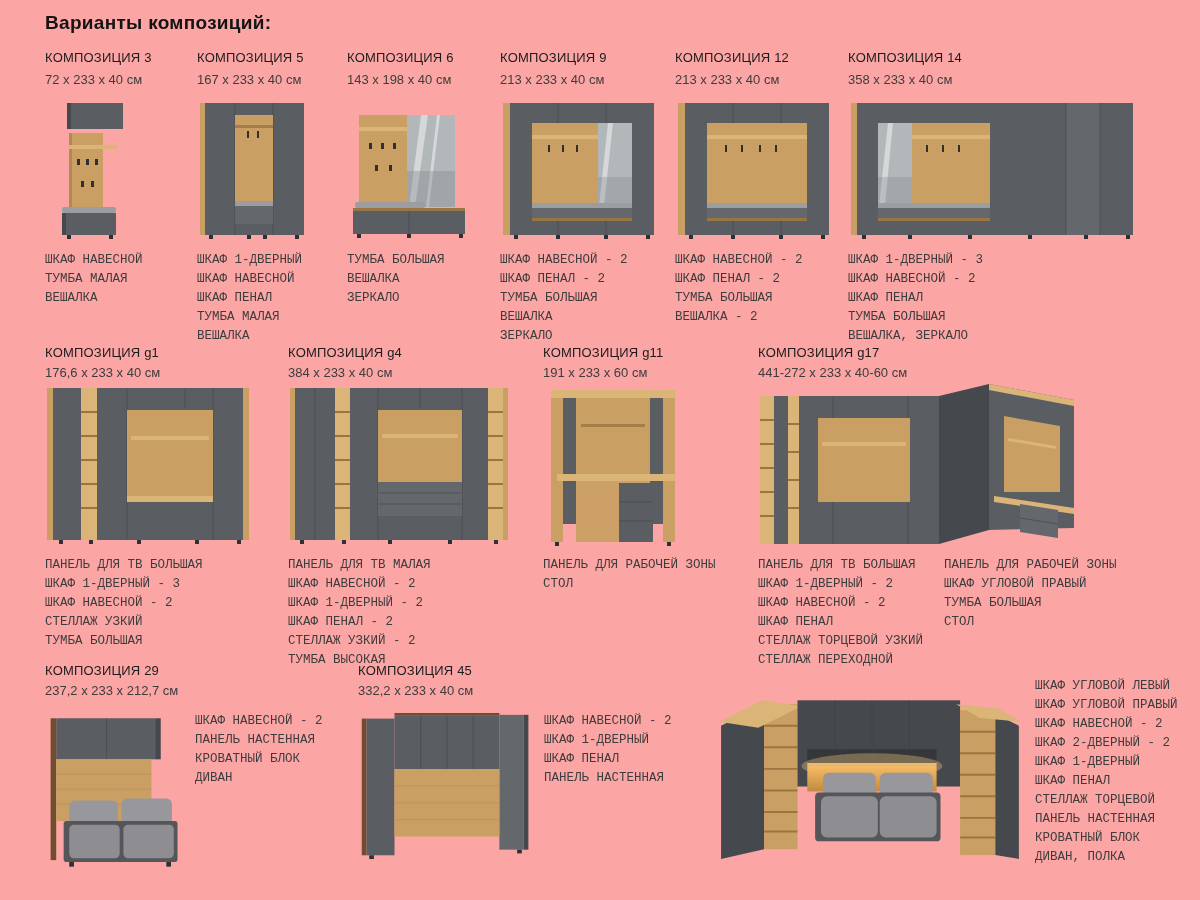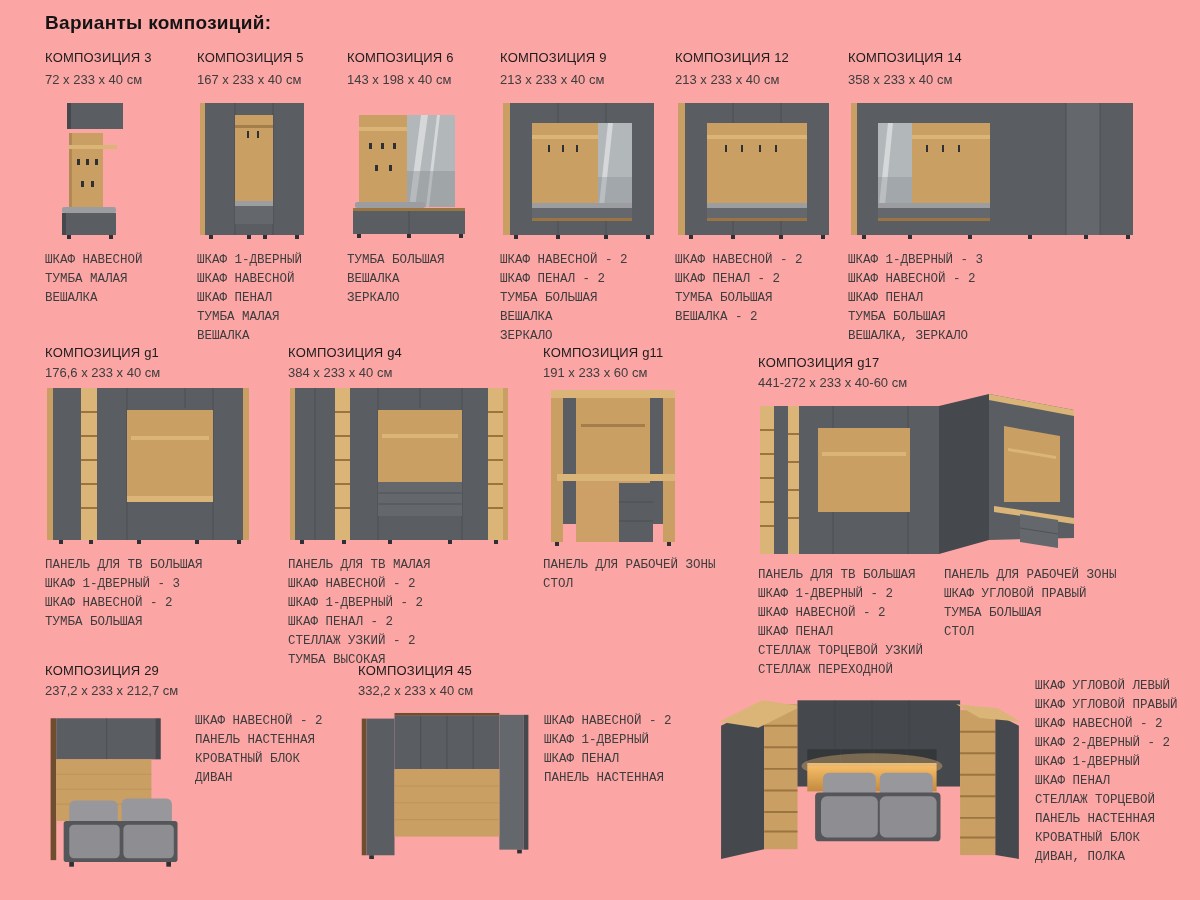--- a/index.html
+++ b/index.html
@@ -261,20 +261,21 @@
           <rect class="foot" x="44" y="160" width="4" height="4"></rect>
         <rect class="foot" x="92" y="160" width="4" height="4"></rect>
           <rect class="foot" x="150" y="160" width="4" height="4"></rect>
         <rect class="foot" x="192" y="160" width="4" height="4"></rect>
       </svg>
     </div>
     <div class="card-items">
         <div class="item">ПАНЕЛЬ ДЛЯ ТВ БОЛЬШАЯ</div>
         <div class="item">ШКАФ 1-ДВЕРНЫЙ - 3</div>
         <div class="item">ШКАФ НАВЕСНОЙ - 2</div>
+        <div class="item">СТЕЛЛАЖ УЗКИЙ</div>
         <div class="item">ТУМБА БОЛЬШАЯ</div>
       </div>
   </div>
 
   <div class="card r2" style="left:288px;top:345px;width:240px">
     <div class="card-title">КОМПОЗИЦИЯ g4</div>
     <div class="card-dims">384 x 233 x 40 см</div>
     <div class="card-img">
       <svg width="228" height="168" viewBox="0 0 228 168">
         <rect class="oak" x="2" y="8" width="5" height="152"></rect>
@@ -339,21 +340,21 @@
         <rect class="foot" x="12" y="162" width="4" height="4"></rect>
           <rect class="foot" x="124" y="162" width="4" height="4"></rect>
       </svg>
     </div>
     <div class="card-items">
         <div class="item">ПАНЕЛЬ ДЛЯ РАБОЧЕЙ ЗОНЫ</div>
         <div class="item">СТОЛ</div>
       </div>
   </div>
 
-  <div class="card r2" style="left:758px;top:355px;width:370px">
+  <div class="card r2" style="left:758px;top:345px;width:370px">
     <div class="card-title">КОМПОЗИЦИЯ g17</div>
     <div class="card-dims">441-272 x 233 x 40-60 см</div>
     <div class="card-img">
       <svg width="318" height="168" viewBox="0 0 318 168">
         <rect class="oak2" x="2" y="16" width="14" height="148"></rect>
         <line class="shelfline" x1="2" y1="40" x2="16" y2="40"></line>
           <line class="shelfline" x1="2" y1="64" x2="16" y2="64"></line>
         <line class="shelfline" x1="2" y1="88" x2="16" y2="88"></line>
           <line class="shelfline" x1="2" y1="112" x2="16" y2="112"></line>
         <line class="shelfline" x1="2" y1="136" x2="16" y2="136"></line>

